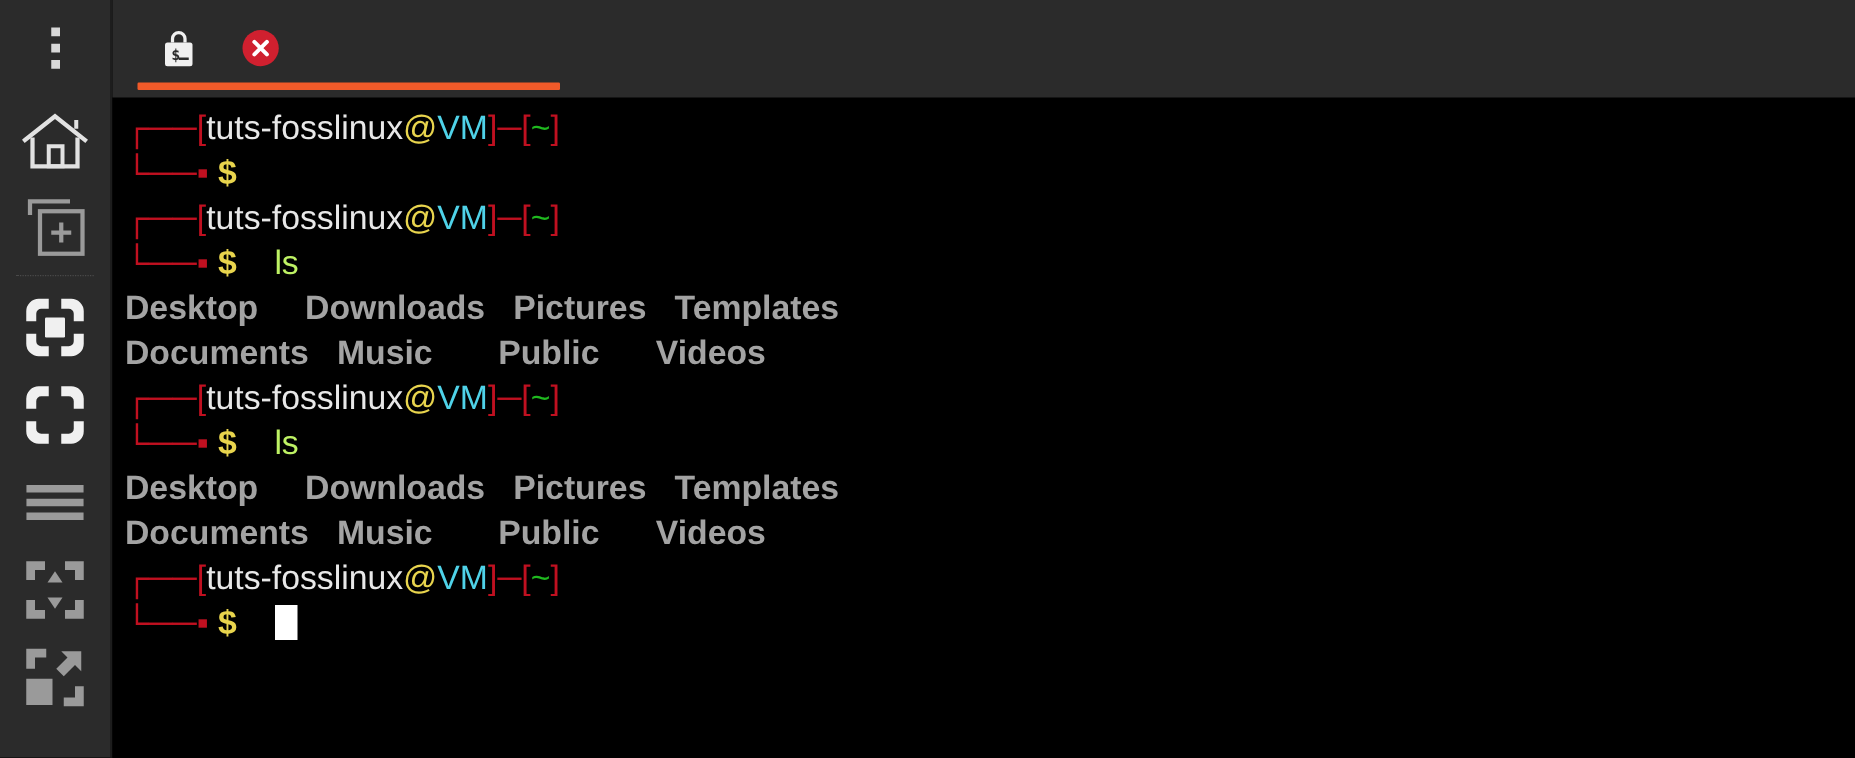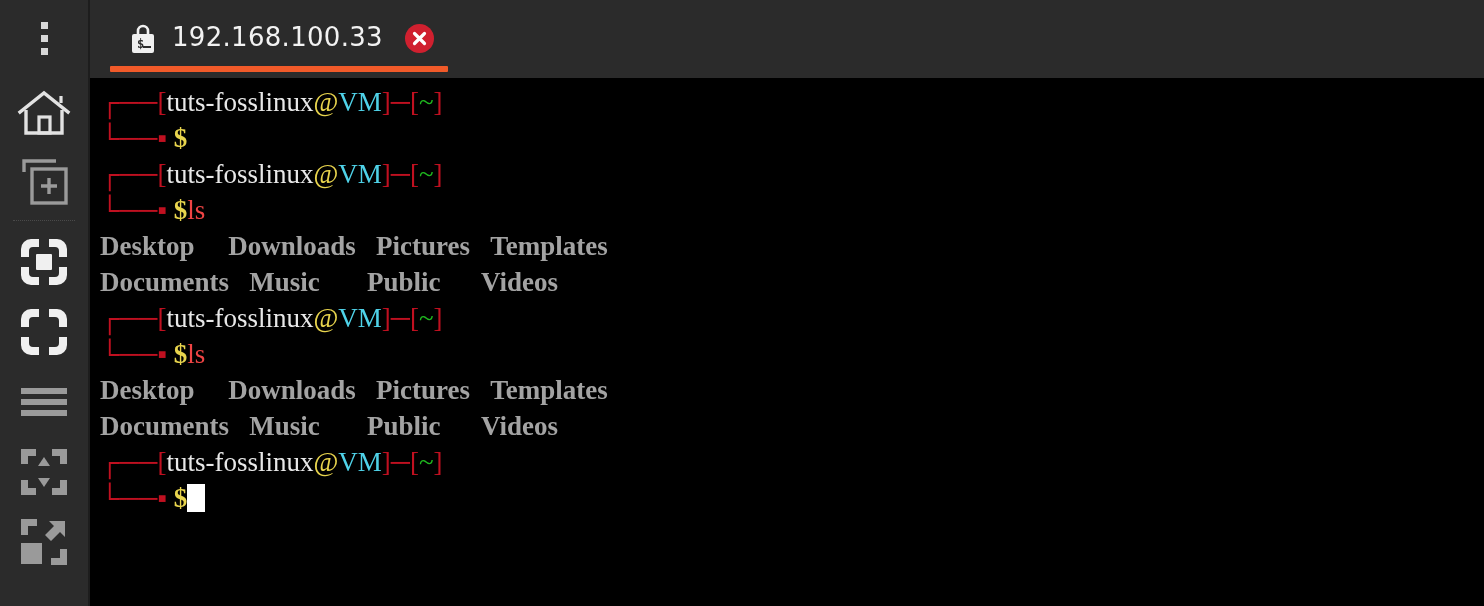--- a/index.html
+++ b/index.html
@@ -114,33 +114,33 @@
   
   .terminal {
     flex: 1 1 auto;
     background: #000000;
     padding: 6px 0 0 0;
     overflow: hidden;
   }
   .term-line {
     height: 36px;
     line-height: 36px;
-    font-family: Liberation Serif, serif;
+    font-family: Liberation Sans, sans-serif;
     font-size: 27px;
     white-space: pre;
     padding-left: 10px;
     letter-spacing: 0px;
   }
   .c-frame  { color: #c01020; }
   .c-user   { color: #e8e8e8; }
   .c-at     { color: #e8d44d; }
   .c-host   { color: #4fd2e8; }
   .c-path   { color: #1fb81f; }
   .c-dollar { color: #e8d44d; font-weight: bold; }
-  .c-cmd    { color: #ef4444; }
+  .c-cmd    { color: #bef264; margin-left: 30px; }
   .c-dir    { color: #a3a3a3; font-weight: bold; }
   .cursor {
     display: inline-block;
     width: 18px;
     height: 28px;
     background: #ffffff;
     vertical-align: -5px;
   }
 </style>
 </head>
@@ -257,21 +257,20 @@
     <div class="tabbar">
       <div class="tab">
         <span class="tab-icon">
           <svg width="30" height="32" viewBox="0 0 30 32">
             <path d="M10 11 V8 a5 5 0 0 1 10 0 v3" fill="none" stroke="#f0f0f0" stroke-width="2.6"></path>
             <rect x="4" y="11" width="22" height="19" rx="2" fill="#f0f0f0"></rect>
             <text x="9" y="25" font-family="DejaVu Sans Mono, monospace" font-size="12" fill="#2b2b2b" font-weight="bold">$</text>
             <rect x="15" y="23" width="8" height="2" fill="#2b2b2b"></rect>
           </svg>
         </span>
-        <span class="tab-title">192.168.100.33</span>
         <span class="tab-close">
           <svg width="29" height="29" viewBox="0 0 29 29">
             <path d="M9.5 9.5 L19.5 19.5 M19.5 9.5 L9.5 19.5" stroke="#ffffff" stroke-width="3.2" stroke-linecap="round"></path>
           </svg>
         </span>
       </div>
       <div class="tab-underline"></div>
     </div>
 
     <div class="terminal">

